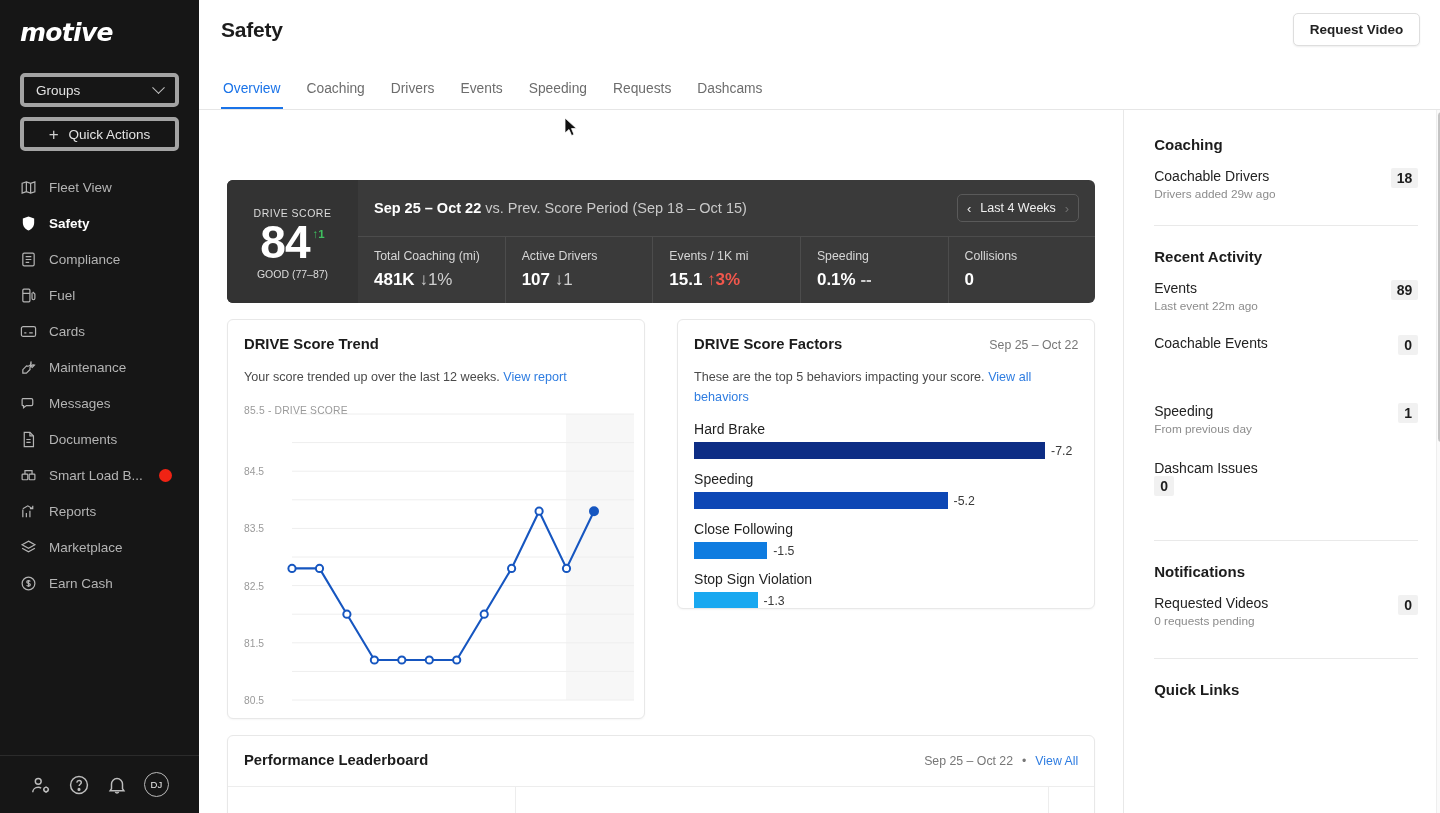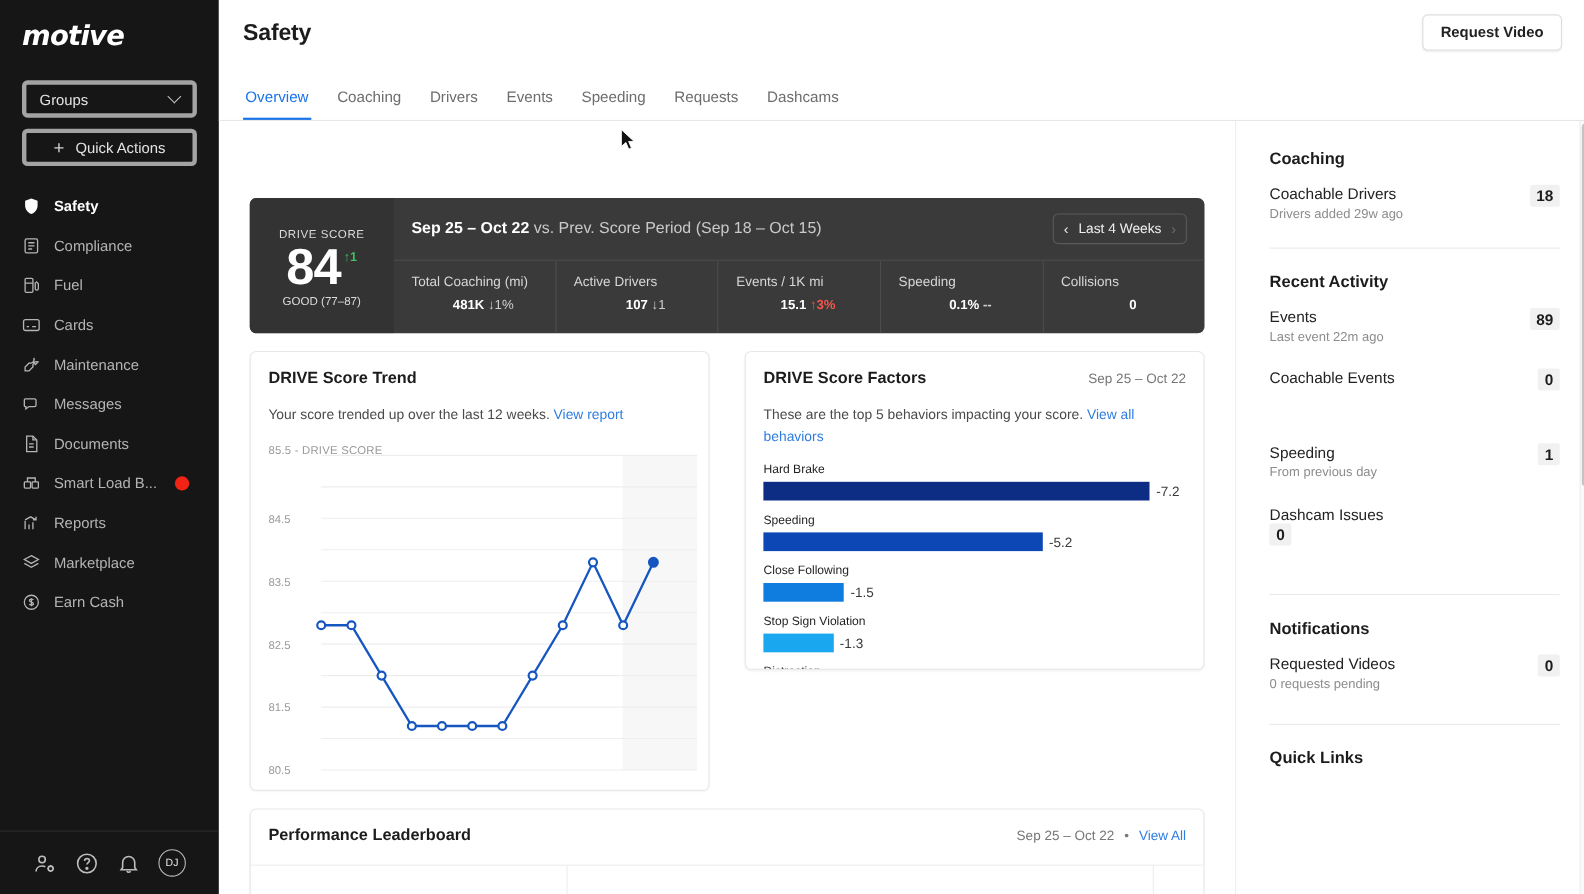--- a/index.html
+++ b/index.html
@@ -120,21 +120,21 @@
   }
   .range-picker .cl { color: #e8e8e8; font-size: 13px; }
   .range-picker .cr { color: #6f6f6f; font-size: 13px; }
 
   .stats { display: flex; flex: 1; border-top: 1px solid #4c4c4c; }
   .stat {
     flex: 1; padding: 12px 0 0 16px; border-left: 1px solid #4c4c4c;
   }
   .stat:first-child { border-left: none; }
   .stat-k { font-size: 12.3px; color: #d6d6d6; }
-  .stat-v { font-size: 12px; font-weight: 700; color: #fff; margin-top: 7px; text-align: center; }
+  .stat-v { font-size: 17px; font-weight: 700; color: #fff; margin-top: 7px; }
   .stat-v .d-up { color: #f2574c; font-weight: 600; }
   .stat-v .d-dn { color: #cfcfcf; font-weight: 400; }
   .stat-v .d-flat { color: #cfcfcf; font-weight: 600; }
 
   
   .card-row { display: flex; gap: 32px; margin-top: 16px; }
   .card {
     background: #fff; border: 1px solid #e8e8e8; border-radius: 6px;
     box-shadow: 0 1px 2px rgba(0,0,0,.04);
     flex: 1; padding: 16px 16px 0 16px; position: relative; overflow: hidden;
@@ -149,21 +149,21 @@
   .chart-factors { height: 290px; }
 
   
   .lc { position: relative; margin-top: 12px; height: 340px; }
   .lc svg { display: block; }
   .lc-top { position: absolute; left: 0; top: 5px; font-size: 10.3px; color: #9a9a9a; letter-spacing: .2px; }
 
   
   .bc { margin-top: 14px; position: relative; }
   .bar-grp { margin-bottom: 12px; }
-  .bar-lab { font-size: 11px; color: #1f1f1f; margin-bottom: 5px; }
+  .bar-lab { font-size: 14px; color: #1f1f1f; margin-bottom: 5px; }
   .bar-line { display: flex; align-items: center; gap: 6px; }
   .bar { height: 17px; }
   .bar-val { font-size: 12.3px; color: #3a3a3a; }
   .bc-axis { position: relative; height: 22px; border-top: 1px solid #e4e4e4; margin-top: 4px; }
   .bc-axis span { position: absolute; top: 4px; font-size: 10.5px; color: #8e8e8e; transform: translateX(-50%); }
 
   
   .lb { margin-top: 16px; border: 1px solid #e8e8e8; border-radius: 6px; background: #fff;
         box-shadow: 0 1px 2px rgba(0,0,0,.04); height: 90px; padding: 16px; }
   .lb-h { display: flex; justify-content: space-between; align-items: baseline; }
@@ -217,20 +217,29 @@
       <span>Groups</span>
       <span class="chev-d"></span>
     </div>
 
     <div class="side-btn quick">
       <span class="plus">+</span>
       <span>Quick Actions</span>
     </div>
 
     <div class="nav">
+      <div class="nav-item">
+        <span class="nav-ico">
+            <svg viewBox="0 0 24 24" fill="none" stroke="#b4b4b4" stroke-width="1.7">
+              <path d="M3 6l6-2 6 2 6-2v14l-6 2-6-2-6 2z"></path>
+              <path d="M9 4v14M15 6v14"></path>
+            </svg>
+          </span>
+        <span>Fleet View</span>
+      </div>
       <div class="nav-item active">
         <span class="nav-ico">
             <svg viewBox="0 0 24 24" fill="#ffffff">
               <path d="M12 2l8 3v6c0 5-3.4 9.3-8 11-4.6-1.7-8-6-8-11V5z"></path>
             </svg>
           </span>
         <span>Safety</span>
       </div>
       <div class="nav-item">
         <span class="nav-ico">

